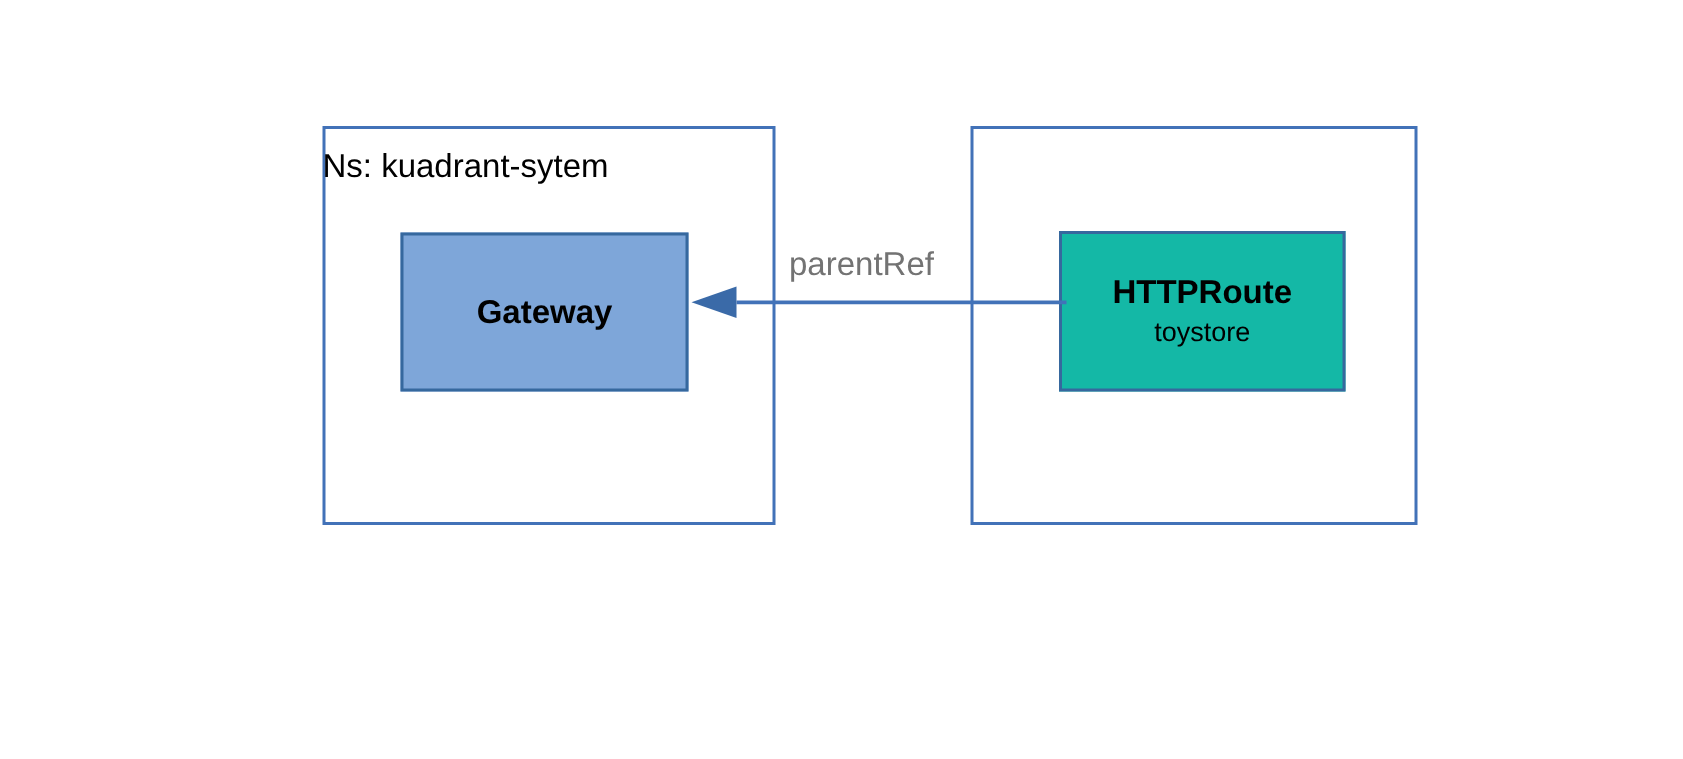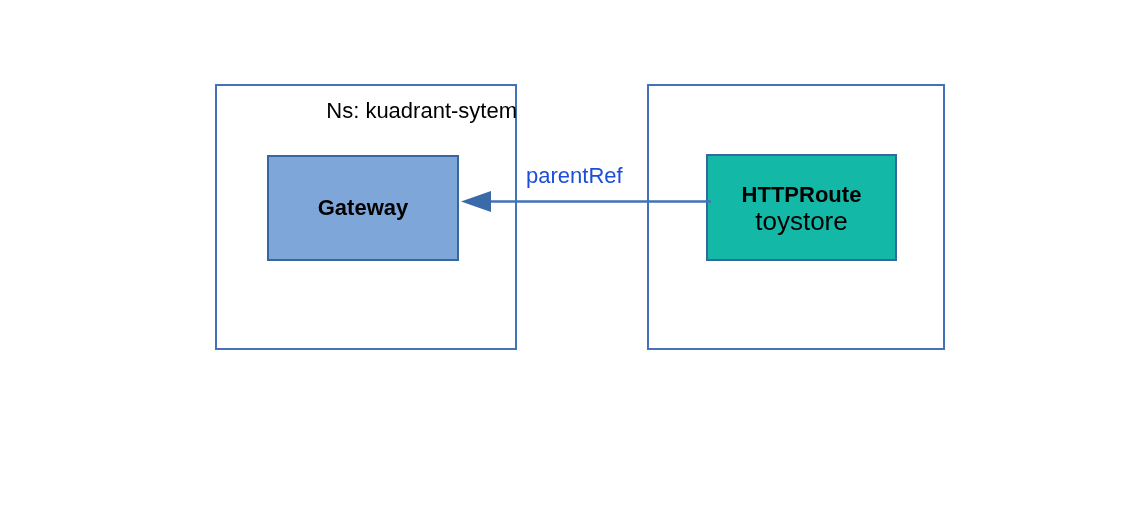--- a/index.html
+++ b/index.html
@@ -44,21 +44,21 @@
     position: absolute;
     font-size: 22px;
     line-height: 26px;
     color: #000000;
     white-space: nowrap;
   }
   #ns-label-kuadrant {
     left: 215px;
     top: 98px;
     width: 302px;
-    text-align: right;
+    text-align: left;
   }
   #ns-label-default {
     left: 672px;
     top: 105px;
     text-align: left;
   }
 
   
   .node {
     position: absolute;
@@ -85,42 +85,42 @@
     width: 191px;
     height: 107px;
     background: #14b8a6;
   }
   .node-title {
     font-size: 22px;
     font-weight: bold;
     line-height: 26px;
   }
   .node-subtitle {
-    font-size: 26px;
+    font-size: 18px;
     font-weight: normal;
     line-height: 26px;
   }
 
   
   #edge-parentref {
     position: absolute;
     left: 455px;
     top: 186px;
     width: 256px;
     height: 32px;
     overflow: visible;
   }
   
   #edge-label-parentref {
     position: absolute;
     left: 524px;
     top: 163px;
     font-size: 22px;
     line-height: 26px;
-    color: #1d4ed8;
+    color: #737373;
     white-space: nowrap;
     background: #ffffff;
     padding: 0 2px;
   }
 </style>
 </head>
 <body>
 
 <div id="canvas">
 

